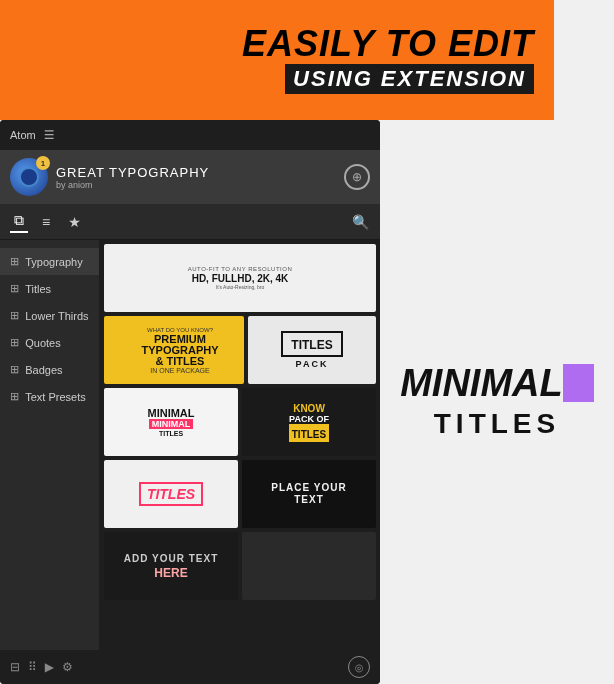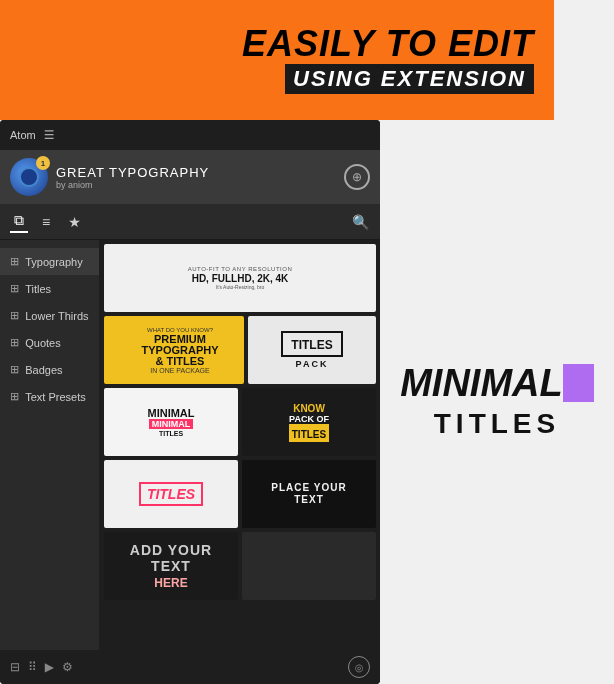--- a/index.html
+++ b/index.html
@@ -491,21 +491,21 @@
         <div class="grid-cell cell-dark3">
           <div class="cell-content">
             <div style="font-size:10px; font-weight:700; color:#f0f0f0; letter-spacing:1px; line-height:1.2;">PLACE YOUR<br>TEXT</div>
           </div>
         </div>
       </div>
 
       <div class="grid-row">
         <div class="grid-cell cell-dark4" style="height:68px;">
           <div class="cell-content">
-            <div style="font-size:14px; font-weight:700; color:#ccc; letter-spacing:1px; margin-bottom:2px;">ADD YOUR TEXT</div>
+            <div style="font-size:10px; font-weight:700; color:#ccc; letter-spacing:1px; margin-bottom:2px;">ADD YOUR TEXT</div>
             <div style="font-size:12px; font-weight:900; color:#fca5a5;">HERE</div>
           </div>
         </div>
         <div class="grid-cell" style="background:#2a2a2a;"></div>
       </div>
 
     </div>
   </div>
 
   <div class="bottom-toolbar">

